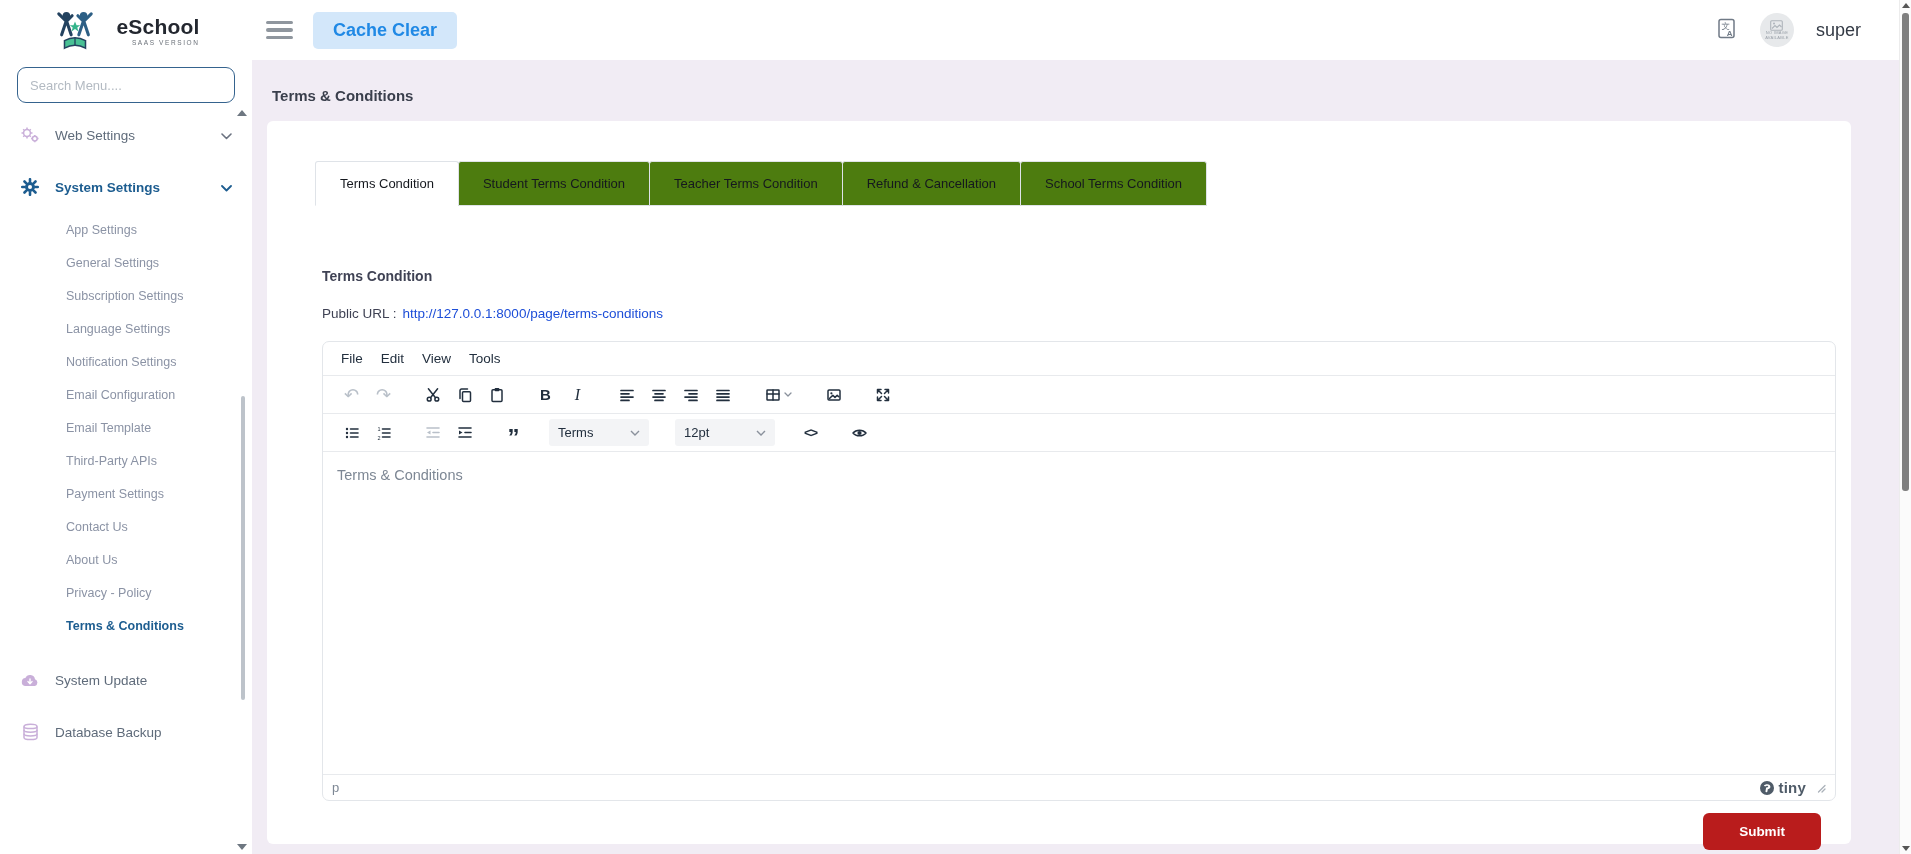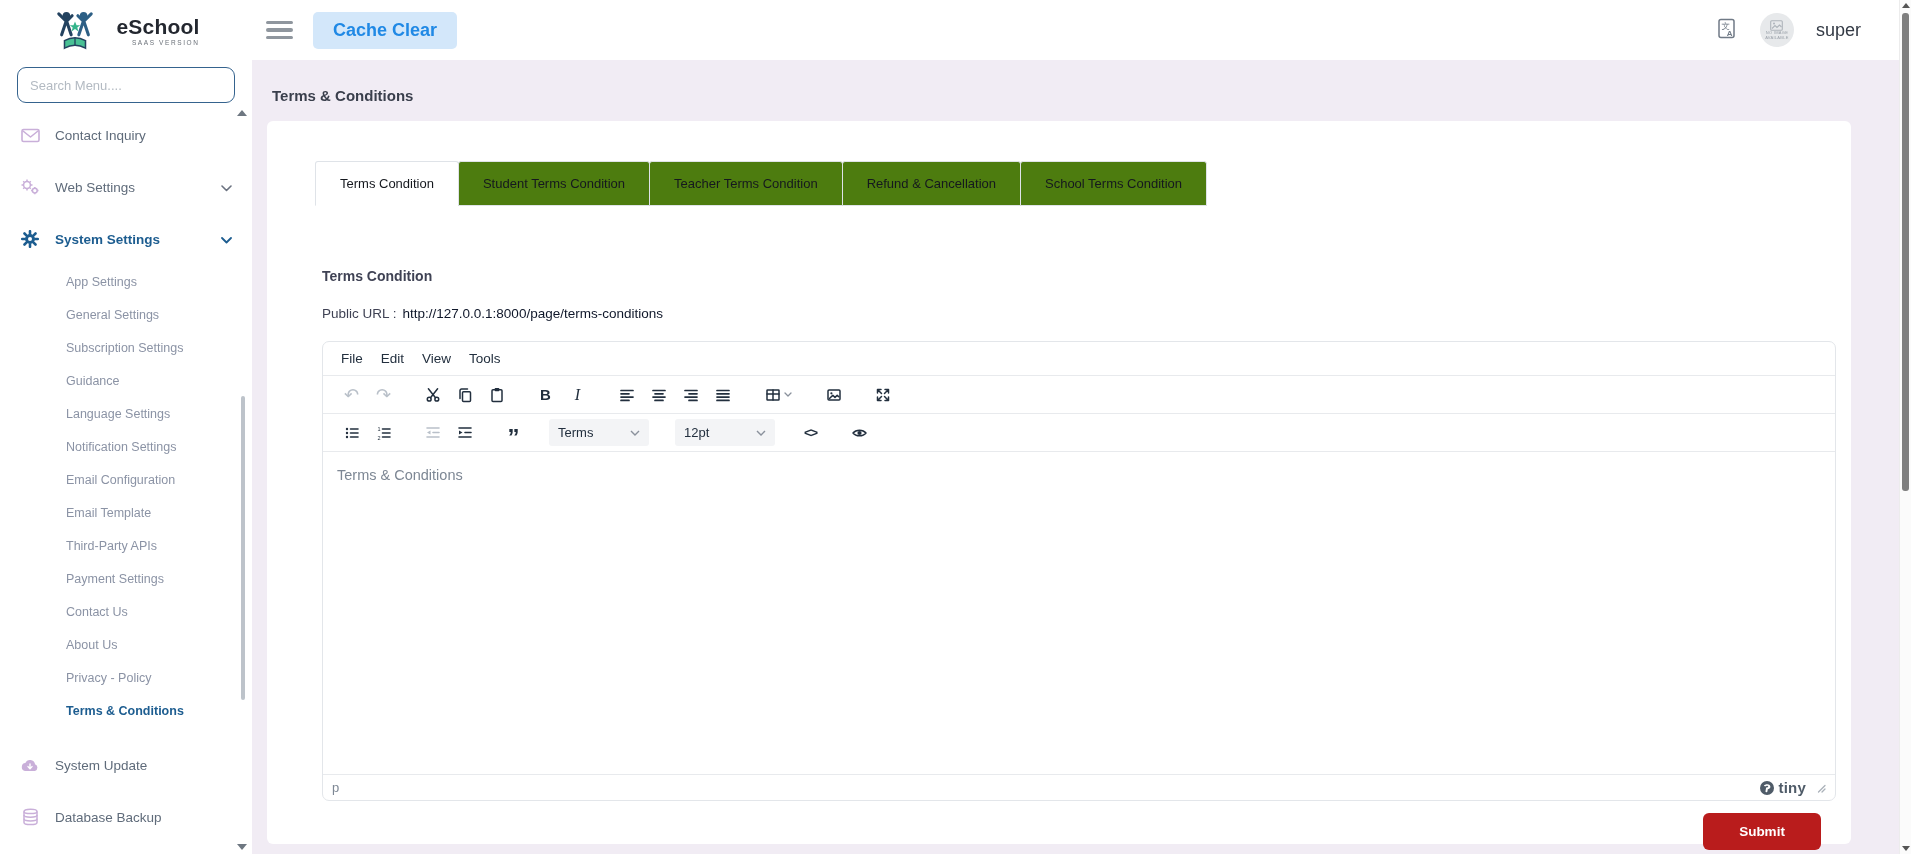--- a/index.html
+++ b/index.html
@@ -45,21 +45,21 @@
   .card { margin:17px 48px 0 15px; height:723px; background:#fff; border-radius:6px; position:relative; }
 
   .tabs { display:flex; padding:40px 0 0 48px; }
   .tab { padding:0 24px; height:45px; display:flex; align-items:center; font-size:13px; color:#15181e; background:#4d7c0f; border:1px solid #dfe3e8; margin-left:-1px; cursor:pointer; border-radius:3px 3px 0 0; }
   .tab:first-child { margin-left:0; }
   .tab.active { background:#fff; border-bottom-color:#fff; }
 
   .pane { padding:0 15px 0 55px; }
   .pane-heading { margin-top:62px; font-size:14px; font-weight:700; color:#3f4254; }
   .url-row { margin-top:22px; font-size:13.5px; color:#3f4254; }
-  .url-row a { color:#0f172a; text-decoration:none; margin-left:6px; }
+  .url-row a { color:#1d4ed8; text-decoration:none; margin-left:6px; }
 
   
   .editor { margin-top:20px; border:1px solid #e3e6ea; border-radius:7px; background:#fff; overflow:hidden; }
   .mce-menubar { display:flex; align-items:center; height:34px; padding:0 9px; border-bottom:1px solid #e8eaed; }
   .mce-menu-item { padding:4px 9px; font-size:13.5px; color:#222f3e; border-radius:3px; cursor:pointer; }
   .mce-toolbar { display:flex; align-items:center; height:38px; padding:0 4px; border-bottom:1px solid #e8eaed; }
   .tb-group { display:flex; align-items:center; gap:5px; padding:0 11px; }
   .tb-btn { width:27px; height:27px; display:flex; align-items:center; justify-content:center; color:#222f3e; border-radius:3px; cursor:pointer; font-size:15px; }
   .tb-btn.disabled { color:#b9c0c9; }
   .tb-btn svg { stroke:currentColor; fill:none; stroke-width:1.5; stroke-linecap:round; stroke-linejoin:round; }
@@ -112,29 +112,20 @@
 
     <div class="search-box">
       <input type="text" placeholder="Search Menu...." style="">
     </div>
 
     <div class="side-scroll-up"></div>
     <div class="side-scroll-thumb"></div>
     <div class="side-scroll-down"></div>
 
     <nav class="nav">
-      <div class="side-item">
-        <span class="icon-cell">
-          <svg width="19" height="15" viewBox="0 0 19 15">
-              <rect x="1" y="1.5" width="17" height="12" rx="1.5" fill="none" stroke="#c9afd9" stroke-width="1.6"></rect>
-              <path d="M2 3 L9.5 9 L17 3" fill="none" stroke="#c9afd9" stroke-width="1.6" stroke-linecap="round" stroke-linejoin="round"></path>
-            </svg>
-        </span>
-        <span>Contact Inquiry</span>
-      </div>
 
       <div class="side-item">
         <span class="icon-cell">
           <svg width="20" height="18" viewBox="0 0 20 18">
             <g stroke="#c9afd9" stroke-width="1.5" fill="none">
               <circle cx="7" cy="7" r="3.4"></circle>
               <path d="M7 1.5 V3 M7 11 V12.5 M1.5 7 H3 M11 7 H12.5 M3.2 3.2 L4.2 4.2 M9.8 9.8 L10.8 10.8 M10.8 3.2 L9.8 4.2 M4.2 9.8 L3.2 10.8"></path>
               <circle cx="14.8" cy="12.6" r="2.4"></circle>
               <path d="M14.8 8.9 V10 M14.8 15.2 V16.3 M11.1 12.6 H12.2 M17.4 12.6 H18.5"></path>
             </g>
@@ -163,21 +154,20 @@
           <svg width="11" height="7" viewBox="0 0 11 7">
               <path d="M1 1 L5.5 5.5 L10 1" fill="none" stroke="#1d5d90" stroke-width="1.8" stroke-linecap="round" stroke-linejoin="round"></path>
             </svg>
         </span>
       </div>
 
       <div class="submenu">
         <div class="sub-item">App Settings</div>
         <div class="sub-item">General Settings</div>
         <div class="sub-item">Subscription Settings</div>
-        <div class="sub-item">Guidance</div>
         <div class="sub-item">Language Settings</div>
         <div class="sub-item">Notification Settings</div>
         <div class="sub-item">Email Configuration</div>
         <div class="sub-item">Email Template</div>
         <div class="sub-item">Third-Party APIs</div>
         <div class="sub-item">Payment Settings</div>
         <div class="sub-item">Contact Us</div>
         <div class="sub-item">About Us</div>
         <div class="sub-item">Privacy - Policy</div>
         <div class="sub-item active">Terms &amp; Conditions</div>

